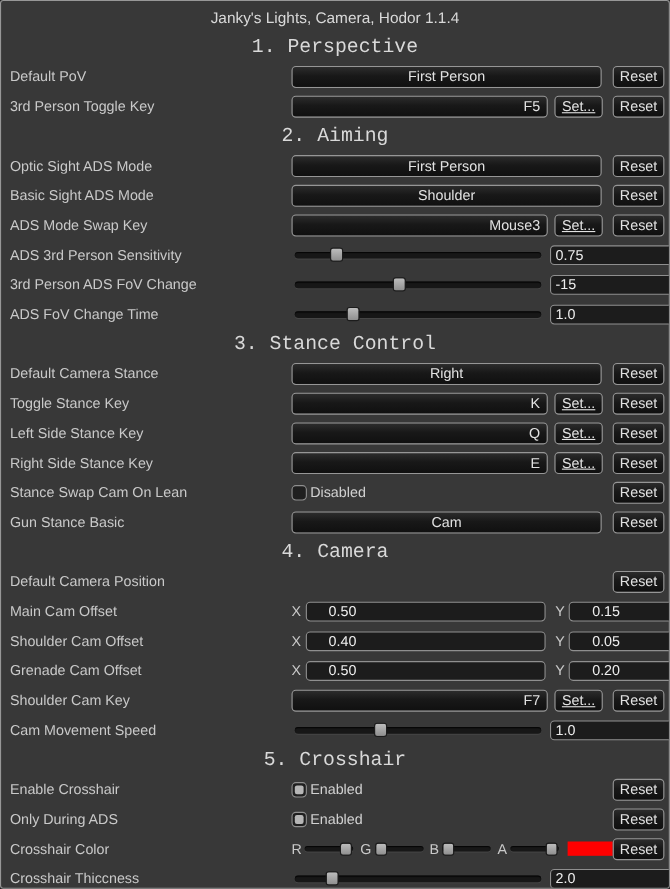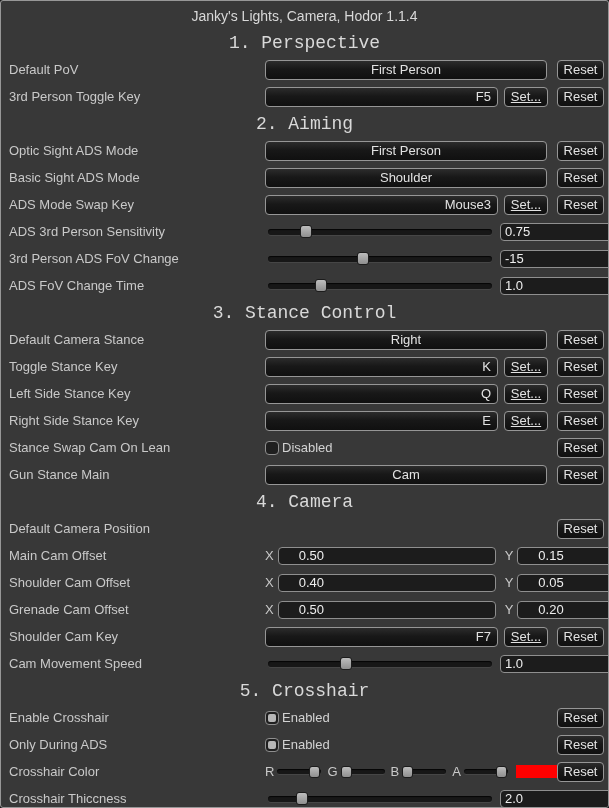--- a/index.html
+++ b/index.html
@@ -230,21 +230,21 @@
   <div class="row">
     <span class="label">Stance Swap Cam On Lean</span>
     <div class="ctrl">
       <div class="checkbox"></div>
       <span class="togglelabel">Disabled</span>
       <button class="btn reset">Reset</button>
     </div>
   </div>
 
   <div class="row">
-    <span class="label">Gun Stance Main</span>
+    <span class="label">Gun Stance Basic</span>
     <div class="ctrl">
       <button class="btn dd wide">Cam</button>
       <button class="btn reset">Reset</button>
     </div>
   </div>
 
   <div class="heading">4. Camera</div>
 
   <div class="row">
     <span class="label">Default Camera Position</span>

